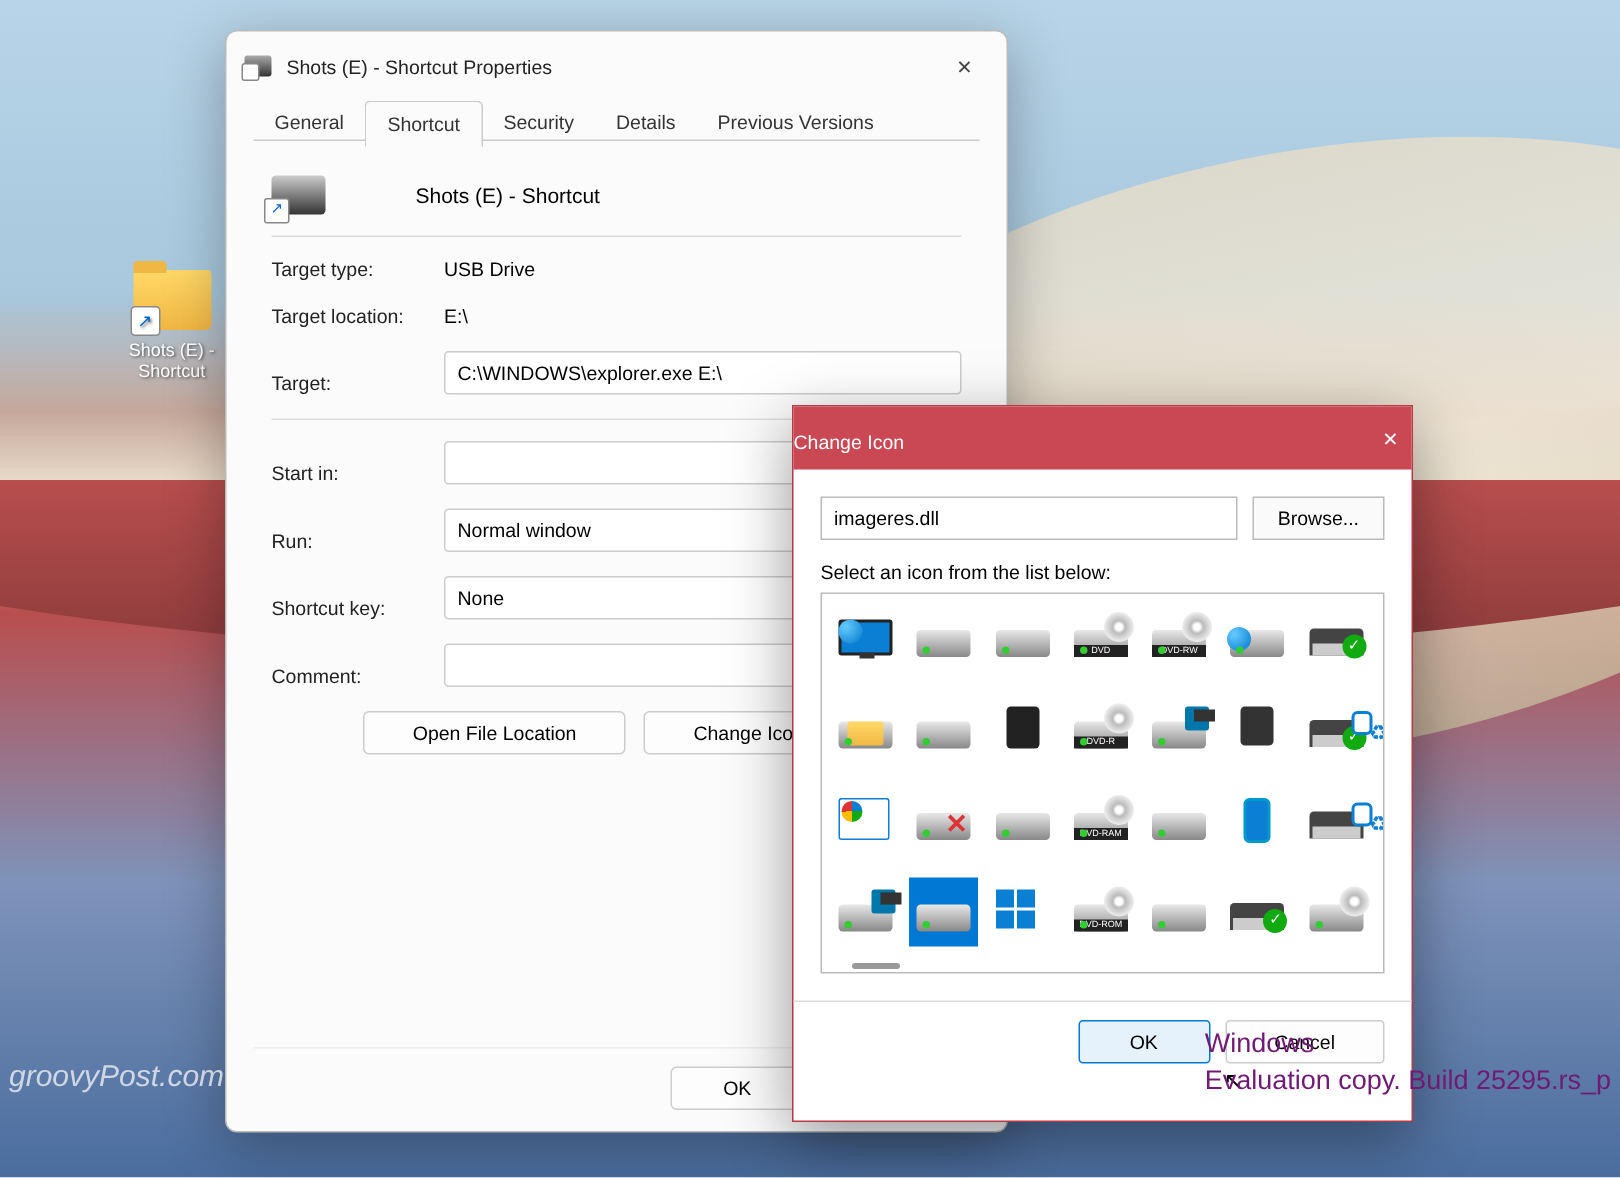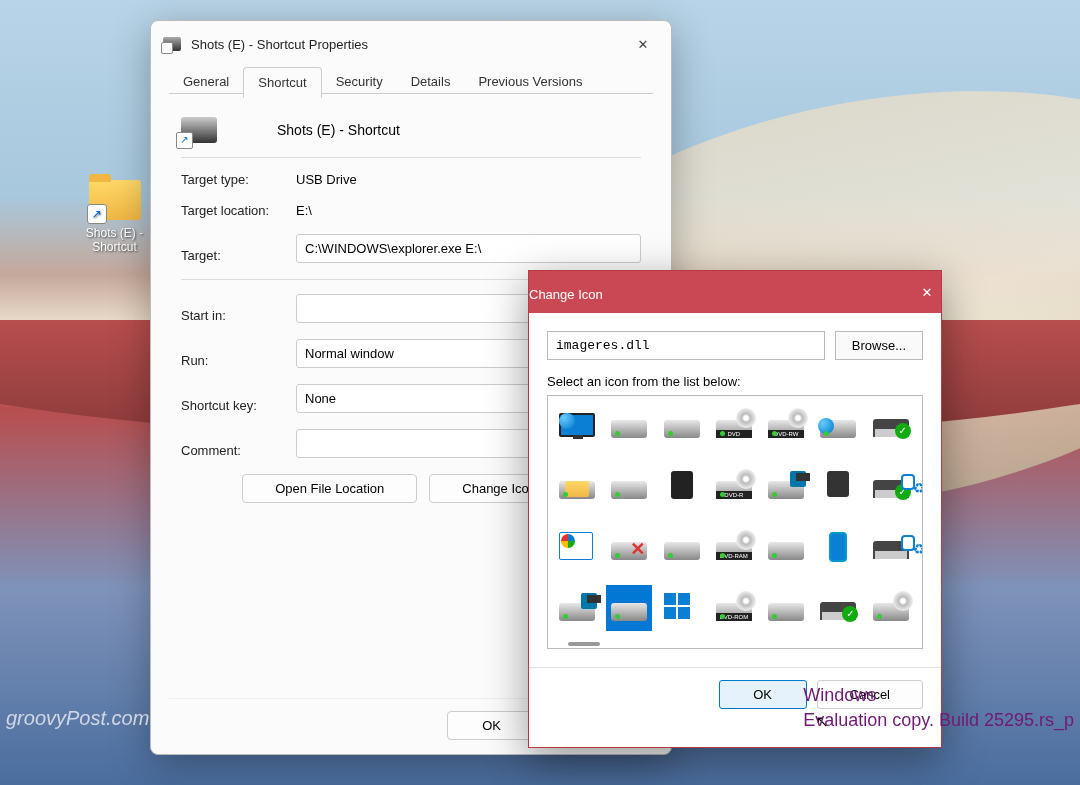--- a/index.html
+++ b/index.html
@@ -51,21 +51,21 @@
 .bottom-btns .btn { min-width: 90px; }
 
 
 .changeicon { position: absolute; left: 528px; top: 270px; width: 414px; height: 478px; background: #fff; border: 1px solid #b83944; box-shadow: 0 12px 40px rgba(0,0,0,0.4); }
 .ci-title { background: #c94854; color: #fff; padding: 11px 0; display: flex; align-items: flex-end; }
 .ci-title-text { flex: 1; font-size: 13px; }
 .ci-close { width: 28px; height: 20px; display: flex; align-items: center; justify-content: center; cursor: pointer; font-size: 13px; color: #fff; }
 .ci-body { padding: 18px; }
 .ci-label { font-size: 13px; margin-bottom: 6px; }
 .ci-row { display: flex; gap: 10px; margin-bottom: 14px; }
-.ci-input { flex: 1; border: 1px solid #bbb; padding: 6px 8px; font-size: 13px; font-family: Liberation Mono, monospace; }
+.ci-input { flex: 1; border: 1px solid #bbb; padding: 6px 8px; font-size: 13px; }
 .ci-browse { padding: 6px 16px; border: 1px solid #bbb; background: #fafafa; cursor: pointer; font-size: 13px; }
 
 .icon-grid { border: 1px solid #bbb; height: 254px; padding: 6px; display: grid; grid-template-columns: repeat(7, 1fr); grid-template-rows: repeat(4, 1fr); gap: 4px; overflow: hidden; position: relative; }
 .grid-icon { width: 46px; height: 46px; display: flex; align-items: center; justify-content: center; position: relative; }
 .grid-icon.selected { background: #0078d4; }
 .scroll-thumb { position: absolute; left: 20px; bottom: 2px; width: 32px; height: 4px; background: #999; border-radius: 2px; }
 
 
 .ic { width: 36px; height: 30px; position: relative; }
 .ic-drive { background: linear-gradient(180deg, #e8e8e8 0%, #888 100%); border-radius: 3px; height: 18px; margin-top: 8px; }

